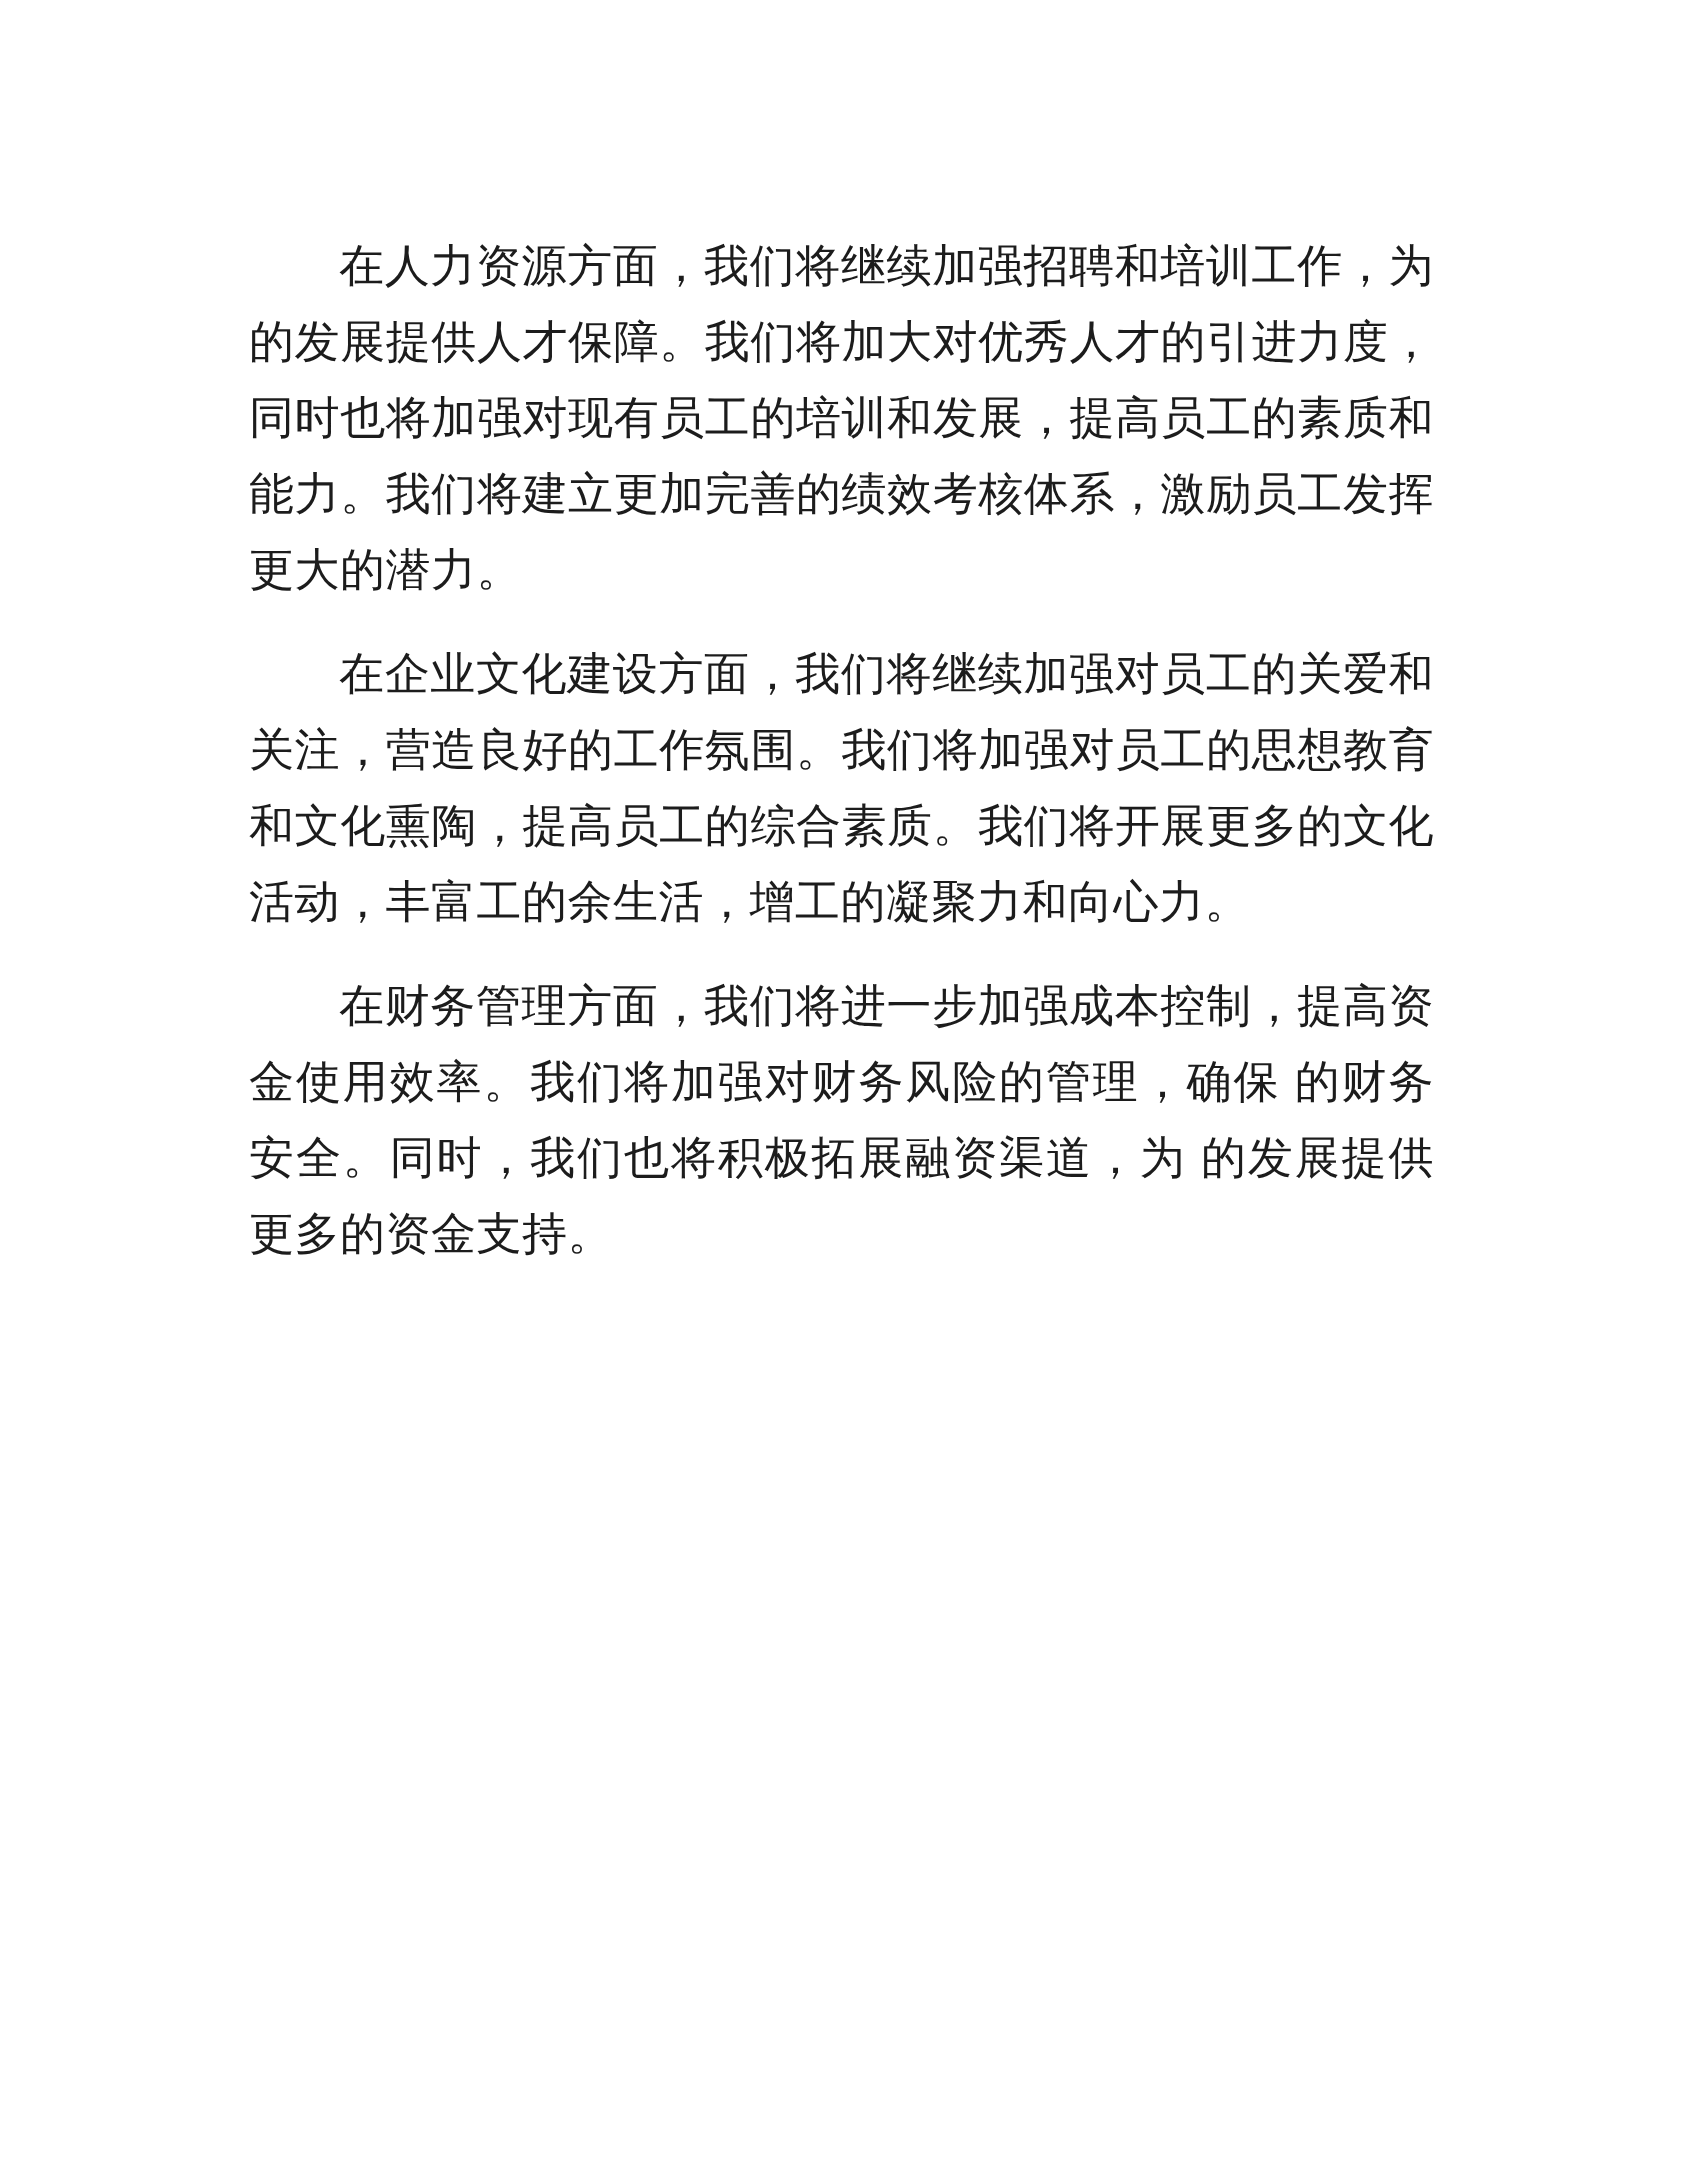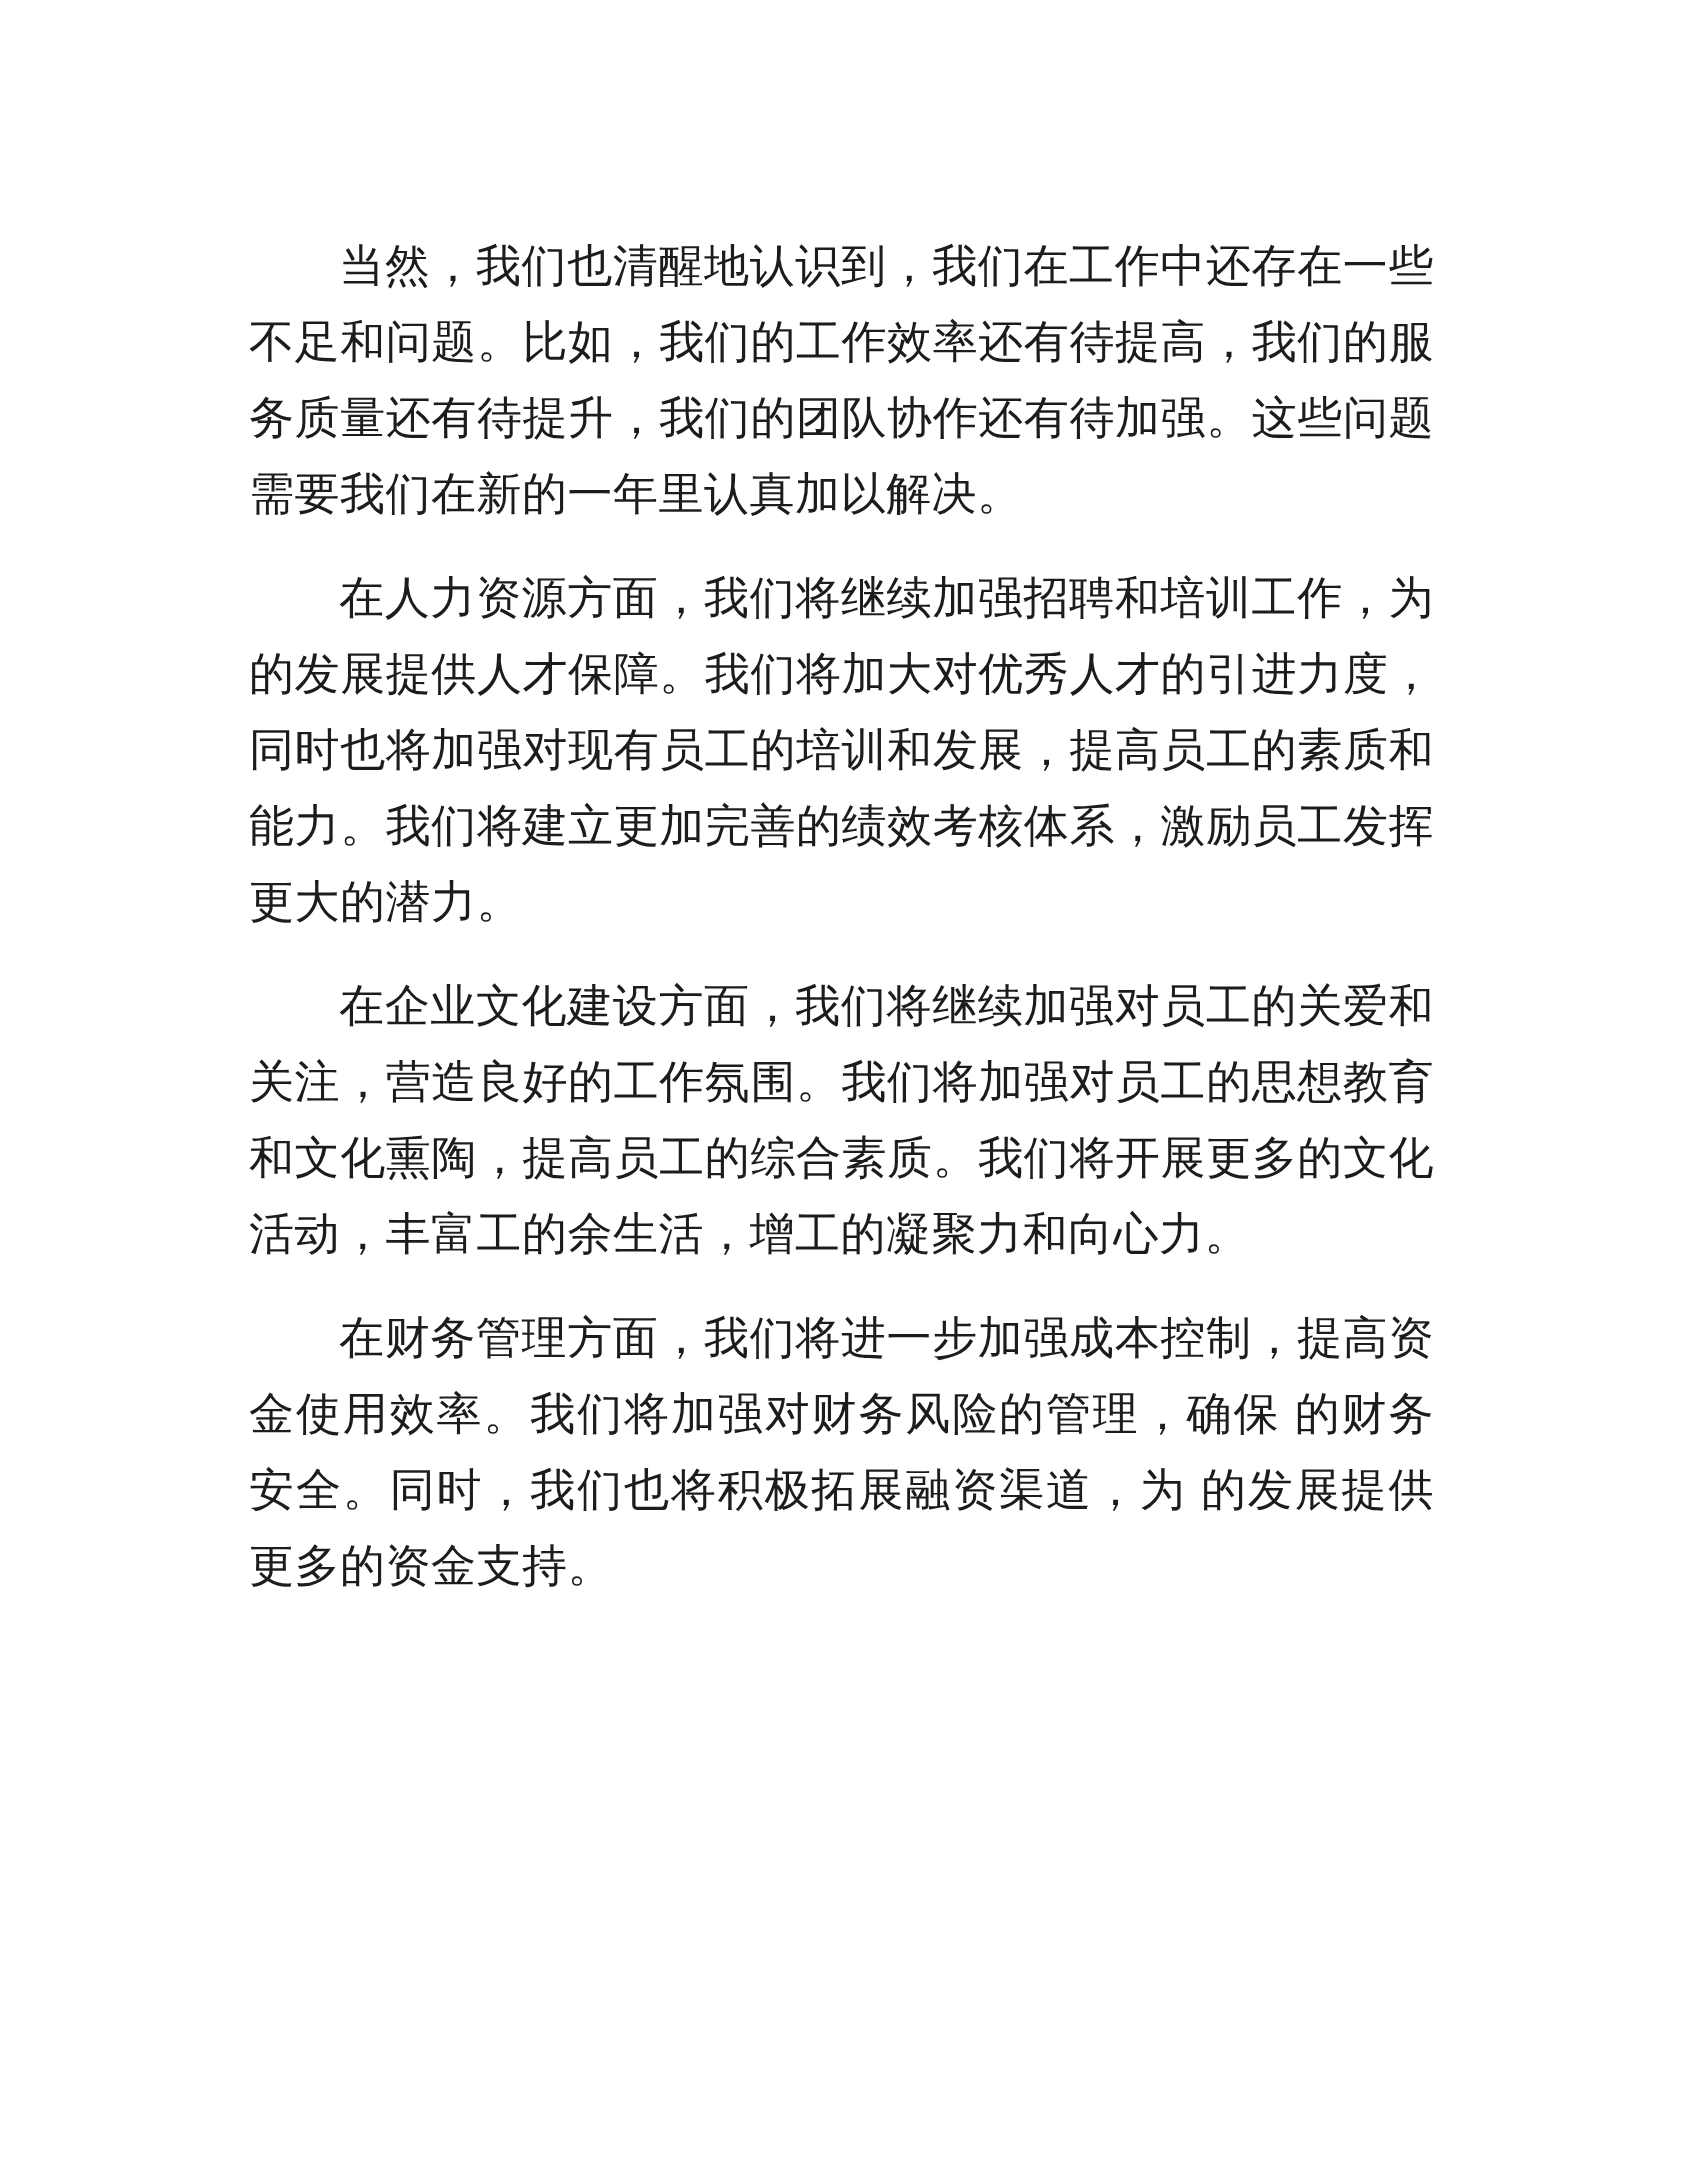--- a/index.html
+++ b/index.html
@@ -27,18 +27,17 @@
     text-justify: inter-ideograph;
     text-indent: 2em;
     word-break: break-all;
     letter-spacing: 0.5px;
   }
 </style>
 </head>
 <body>
 
 <div class="page">
-  <p class="para">当然，我们也清醒地认识到，我们在工作中还存在一些不足和问题。比如，我们的工作效率还有待提高，我们的服务质量还有待提升，我们的团队协作还有待加强。这些问题需要我们在新的一年里认真加以解决。</p>
   <p class="para">在人力资源方面，我们将继续加强招聘和培训工作，为 的发展提供人才保障。我们将加大对优秀人才的引进力度，同时也将加强对现有员工的培训和发展，提高员工的素质和能力。我们将建立更加完善的绩效考核体系，激励员工发挥更大的潜力。</p>
   <p class="para">在企业文化建设方面，我们将继续加强对员工的关爱和关注，营造良好的工作氛围。我们将加强对员工的思想教育和文化熏陶，提高员工的综合素质。我们将开展更多的文化活动，丰富工的余生活，增工的凝聚力和向心力。</p>
   <p class="para">在财务管理方面，我们将进一步加强成本控制，提高资金使用效率。我们将加强对财务风险的管理，确保 的财务安全。同时，我们也将积极拓展融资渠道，为 的发展提供更多的资金支持。</p>
 </div>
 
 
 </body></html>

